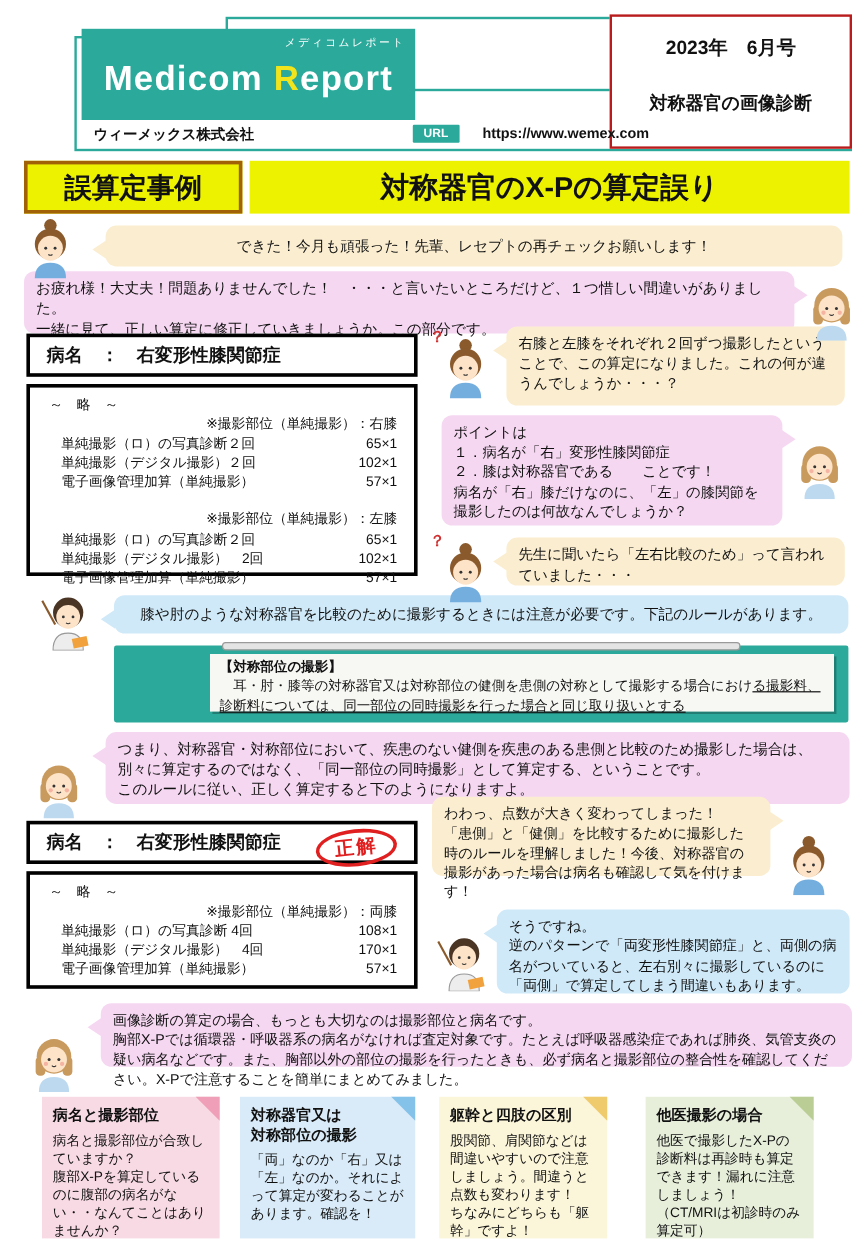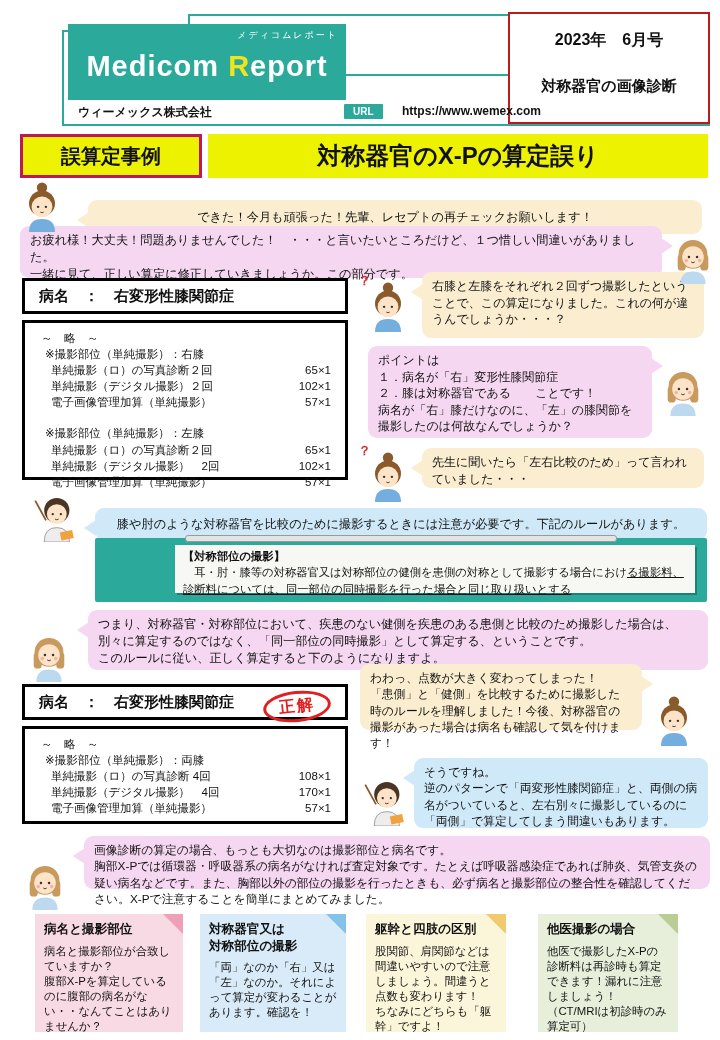--- a/index.html
+++ b/index.html
@@ -15,50 +15,50 @@
   .wordmark{position:absolute;left:0;right:0;top:26px;text-align:center;color:#fff;font-size:29px;font-weight:700;letter-spacing:1px;}
   .wordmark .yel{color:#F2E41C;}
   .issue-box{left:508px;top:12px;width:198px;height:108px;background:#fff;border:2px solid #b91c1c;z-index:4;text-align:center;}
   .issue-box .l1{margin-top:16px;font-size:16px;font-weight:700;}
   .issue-box .l2{margin-top:26px;font-size:15px;font-weight:700;}
   .company{left:78px;top:104px;font-size:12px;font-weight:700;z-index:4;}
   .url-badge{left:344px;top:104px;background:#2BA99B;color:#fff;font-size:10px;font-weight:700;padding:2px 9px;z-index:4;border-radius:1px;}
   .url-text{left:402px;top:104px;font-size:12px;font-weight:700;z-index:4;}
 
   
-  .banner-tag{left:20px;top:134px;width:182px;height:44px;background:#EDF201;border:3px solid #be185d;box-sizing:border-box;
-    display:flex;align-items:center;justify-content:center;font-size:20px;font-weight:700;}
+  .banner-tag{left:20px;top:134px;width:182px;height:44px;background:#EDF201;border:3px solid #a16207;box-sizing:border-box;
+    display:flex;align-items:center;justify-content:center;font-size:23px;font-weight:700;}
   .banner-title{left:208px;top:134px;width:500px;height:44px;background:#EDF201;
     display:flex;align-items:center;justify-content:center;font-size:24px;font-weight:700;}
 
   
   .bubble{position:absolute;border-radius:9px;padding:6px 10px;font-size:12.2px;line-height:1.38;box-sizing:border-box;}
   .ws{white-space:pre-line;}
   .cream{background:#FBEED0;}
   .pink{background:#F6D7F2;}
   .blue{background:#CFE9F8;}
   .tail-l::before{content:"";position:absolute;left:-11px;top:12px;border:8px solid transparent;border-left:0;}
   .cream.tail-l::before{border-right:12px solid #FBEED0;}
   .pink.tail-l::before{border-right:12px solid #F6D7F2;}
   .blue.tail-l::before{border-right:12px solid #CFE9F8;}
   .tail-r::after{content:"";position:absolute;right:-11px;top:12px;border:8px solid transparent;border-right:0;}
   .pink.tail-r::after{border-left:12px solid #F6D7F2;}
   .cream.tail-r::after{border-left:12px solid #FBEED0;}
-  .center{display:flex;align-items:center;justify-content:center;text-align:center;margin-top:12px;}
+  .center{display:flex;align-items:center;justify-content:center;text-align:center;}
 
   .avatar{position:absolute;z-index:5;}
   .avatar svg{display:block;}
   .qmark{position:absolute;color:#D03030;font-weight:700;font-size:13px;z-index:6;}
 
   
   .bill-box{position:absolute;border:3px solid #000;background:#fff;box-sizing:border-box;}
   .disease{display:flex;align-items:center;padding-left:14px;font-size:15px;font-weight:700;}
   .bill-body{padding:7px 14px 6px 10px;font-size:11.5px;line-height:1.4;}
   .omit{padding-left:6px;}
-  .sec-h{padding-left:10px;}
+  .sec-h{padding-left:10px;text-align:right;}
   .row{display:flex;padding-left:16px;}
   .row .lbl{flex:1;}
   .row .val{width:52px;text-align:right;}
   .gap{height:15px;}
   .stamp{position:absolute;right:14px;top:4px;width:62px;height:25px;border:3px solid #E02020;border-radius:50%;
     color:#E02020;font-size:16px;font-weight:700;display:flex;align-items:center;justify-content:center;
     transform:rotate(-6deg);letter-spacing:2px;background:transparent;}
 
   
   .scroll-box{left:95px;top:538px;width:612px;height:64px;background:#2BA99B;border-radius:2px;z-index:2;}

